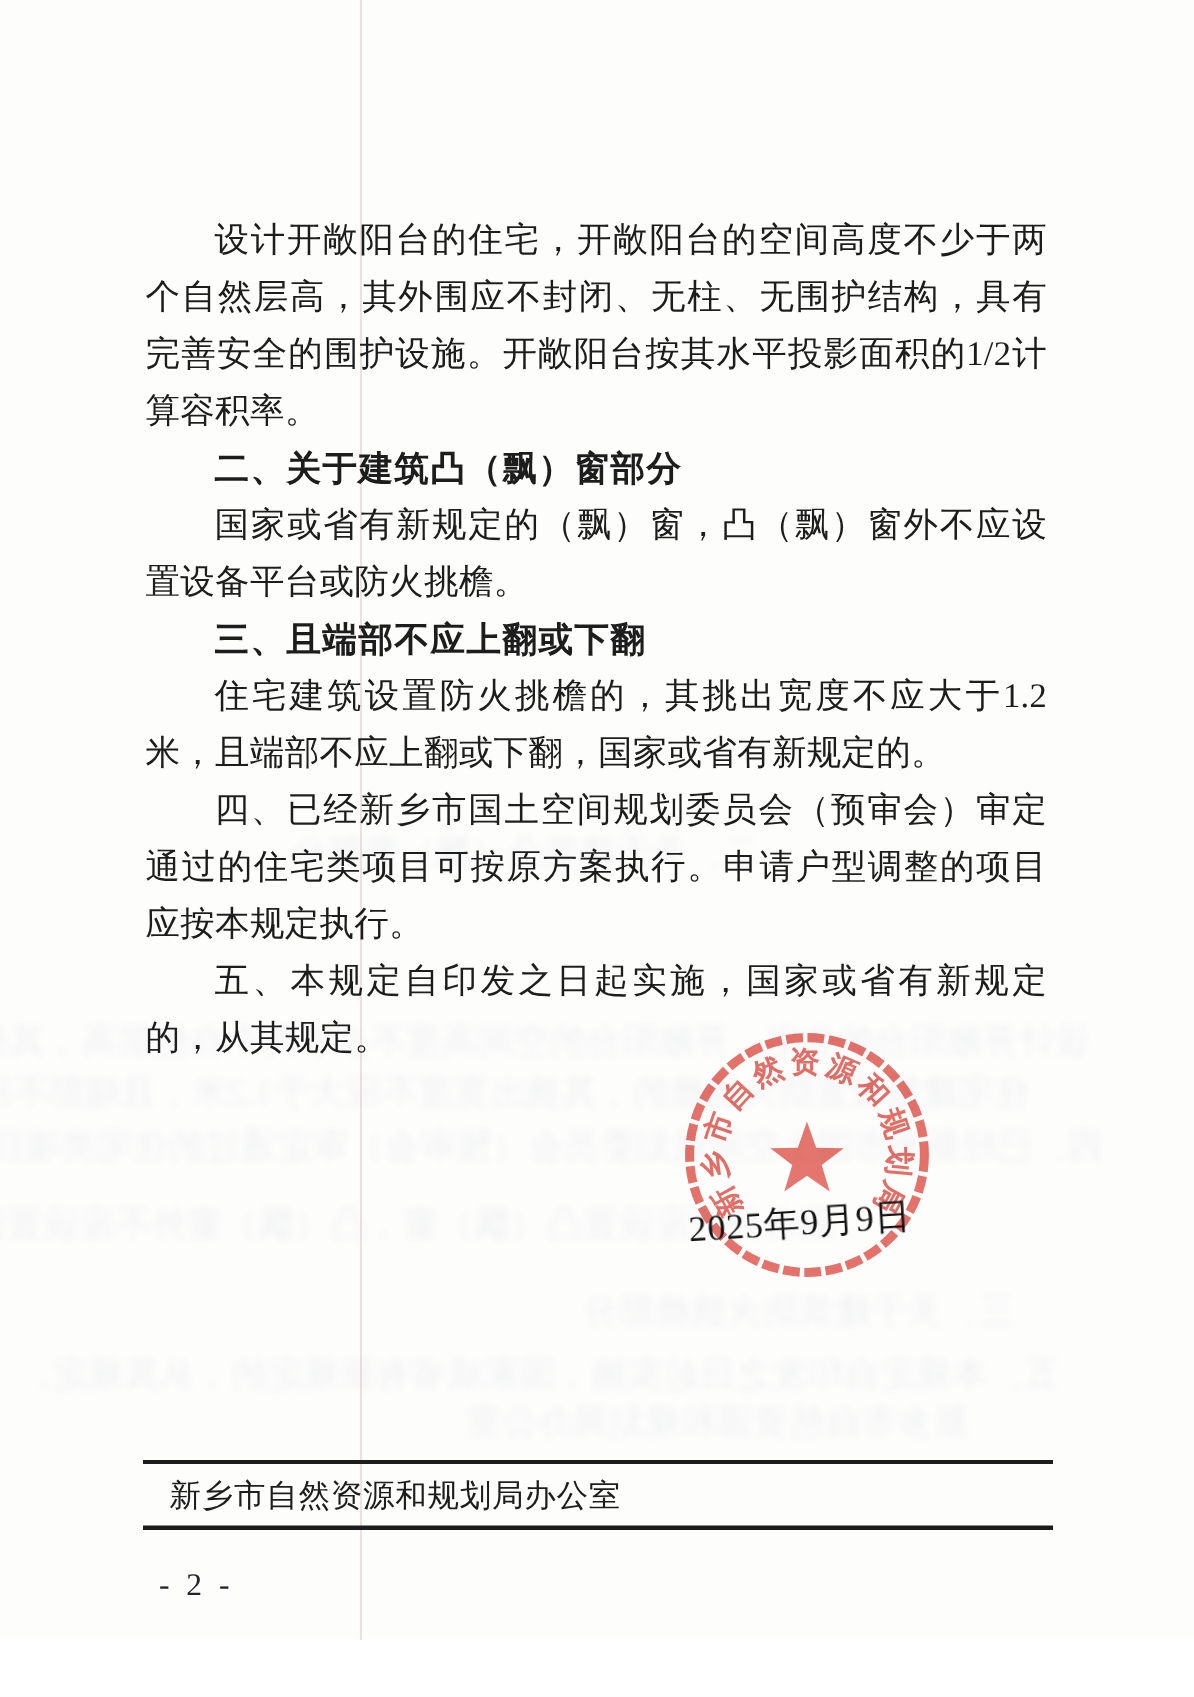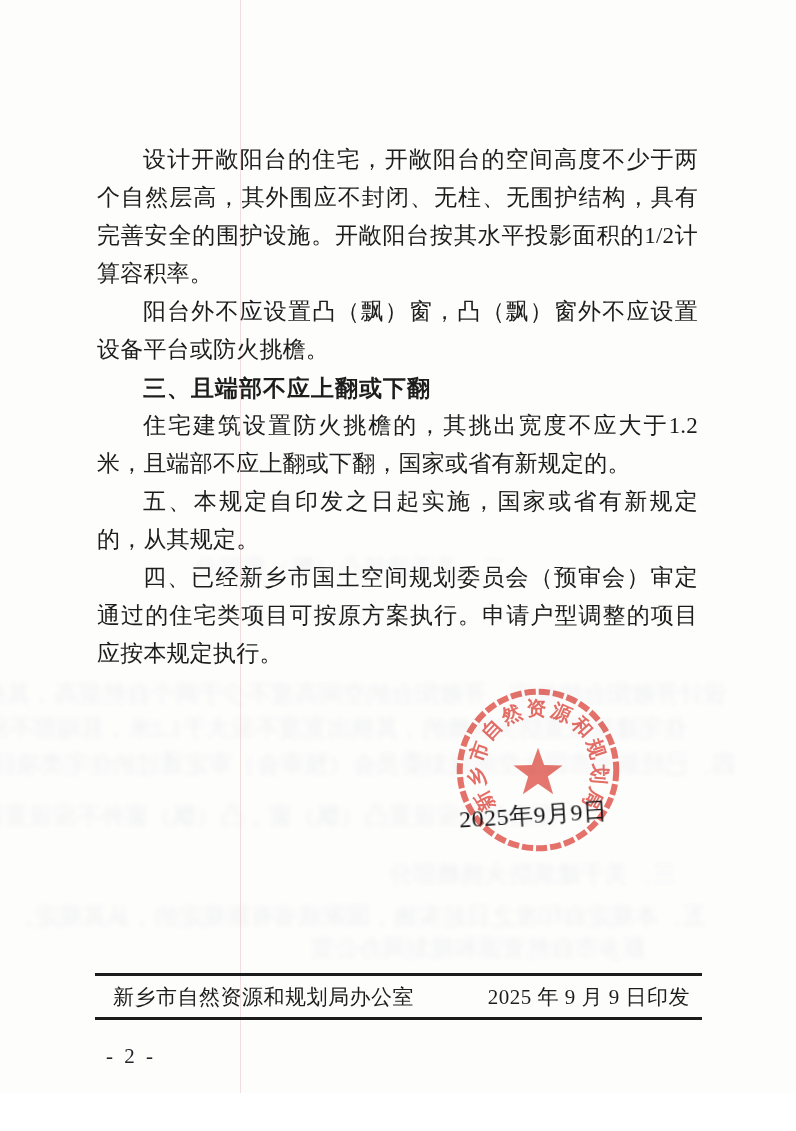--- a/index.html
+++ b/index.html
@@ -71,21 +71,21 @@
     letter-spacing:0.5px;
     white-space:nowrap;
   }
   
   .footer{
     position:absolute;left:95px;top:973px;width:607px;
   }
   .rule{height:3px;background:#1c1c1c;}
   .footer-row{
     height:41px;
-    display:flex;align-items:center;justify-content:space-between;
+    display:flex;align-items:center;justify-content:flex-start;
     padding:0 12px 0 18px;
     font-size:21px;
     letter-spacing:0.5px;
   }
   .page-number{
     position:absolute;left:106px;top:1044px;
     font-size:21px;
     letter-spacing:3px;
     color:#23232b;
   }
@@ -103,44 +103,44 @@
     <span class="b5">阳台外不应设置凸（飘）窗，凸（飘）窗外不应设置设备平台或防火挑檐。</span>
     <span class="b6">三、关于建筑防火挑檐部分</span>
     <span class="b7">五、本规定自印发之日起实施，国家或省有新规定的，从其规定。</span>
     <span class="b8">新乡市自然资源和规划局办公室</span>
   </div>
 
   <div class="fold-line"></div>
 
   <main class="content">
     <p class="body">设计开敞阳台的住宅，开敞阳台的空间高度不少于两个自然层高，其外围应不封闭、无柱、无围护结构，具有完善安全的围护设施。开敞阳台按其水平投影面积的1/2计算容积率。</p>
-    <p class="body">阳台外不应设置凸（飘）窗，凸（飘）窗外不应设置设备平台或防火挑檐。</p>
+    <p class="heading">二、关于建筑凸（飘）窗部分</p>
+    <p class="body">国家或省有新规定的（飘）窗，凸（飘）窗外不应设置设备平台或防火挑檐。</p>
     <p class="heading">三、且端部不应上翻或下翻</p>
     <p class="body">住宅建筑设置防火挑檐的，其挑出宽度不应大于1.2米，且端部不应上翻或下翻，国家或省有新规定的。</p>
+    <p class="body">四、已经新乡市国土空间规划委员会（预审会）审定通过的住宅类项目可按原方案执行。申请户型调整的项目应按本规定执行。</p>
     <p class="body">五、本规定自印发之日起实施，国家或省有新规定的，从其规定。</p>
-    <p class="body">四、已经新乡市国土空间规划委员会（预审会）审定通过的住宅类项目可按原方案执行。申请户型调整的项目应按本规定执行。</p>
   </main>
 
   <div class="seal">
     <svg viewBox="0 0 200 200" width="172" height="172">
       <circle cx="100" cy="100" r="91" fill="none" stroke-width="7" stroke-dasharray="13 3.5" stroke-opacity="0.85" stroke="#df4a41"></circle>
       <path id="sealArc" fill="none" d="M 51 141.2 A 64 64 0 1 1 149 141.2"></path>
       <text class="seal-text" fill-opacity="0.88" fill="#df4a41">
         <textPath href="#sealArc" startOffset="50%" text-anchor="middle">新乡市自然资源和规划局</textPath>
       </text>
       <polygon points="100,74 107.1,94.3 128.5,94.7 111.4,107.7 117.6,128.3 100,116 82.4,128.3 88.6,107.7 71.5,94.7 92.9,94.3" fill-opacity="0.82" stroke-width="2.5" stroke-opacity="0.9" fill="#df4a41"></polygon>
     </svg>
   </div>
 
   <div class="sign-date">2025年9月9日</div>
 
   <footer class="footer">
     <div class="rule rule-top"></div>
     <div class="footer-row">
       <span>新乡市自然资源和规划局办公室</span>
-      <span>2025 年 9 月 9 日印发</span>
     </div>
     <div class="rule rule-bottom"></div>
   </footer>
 
   <div class="page-number">- 2 -</div>
 
 </div>
 
 </body></html>

